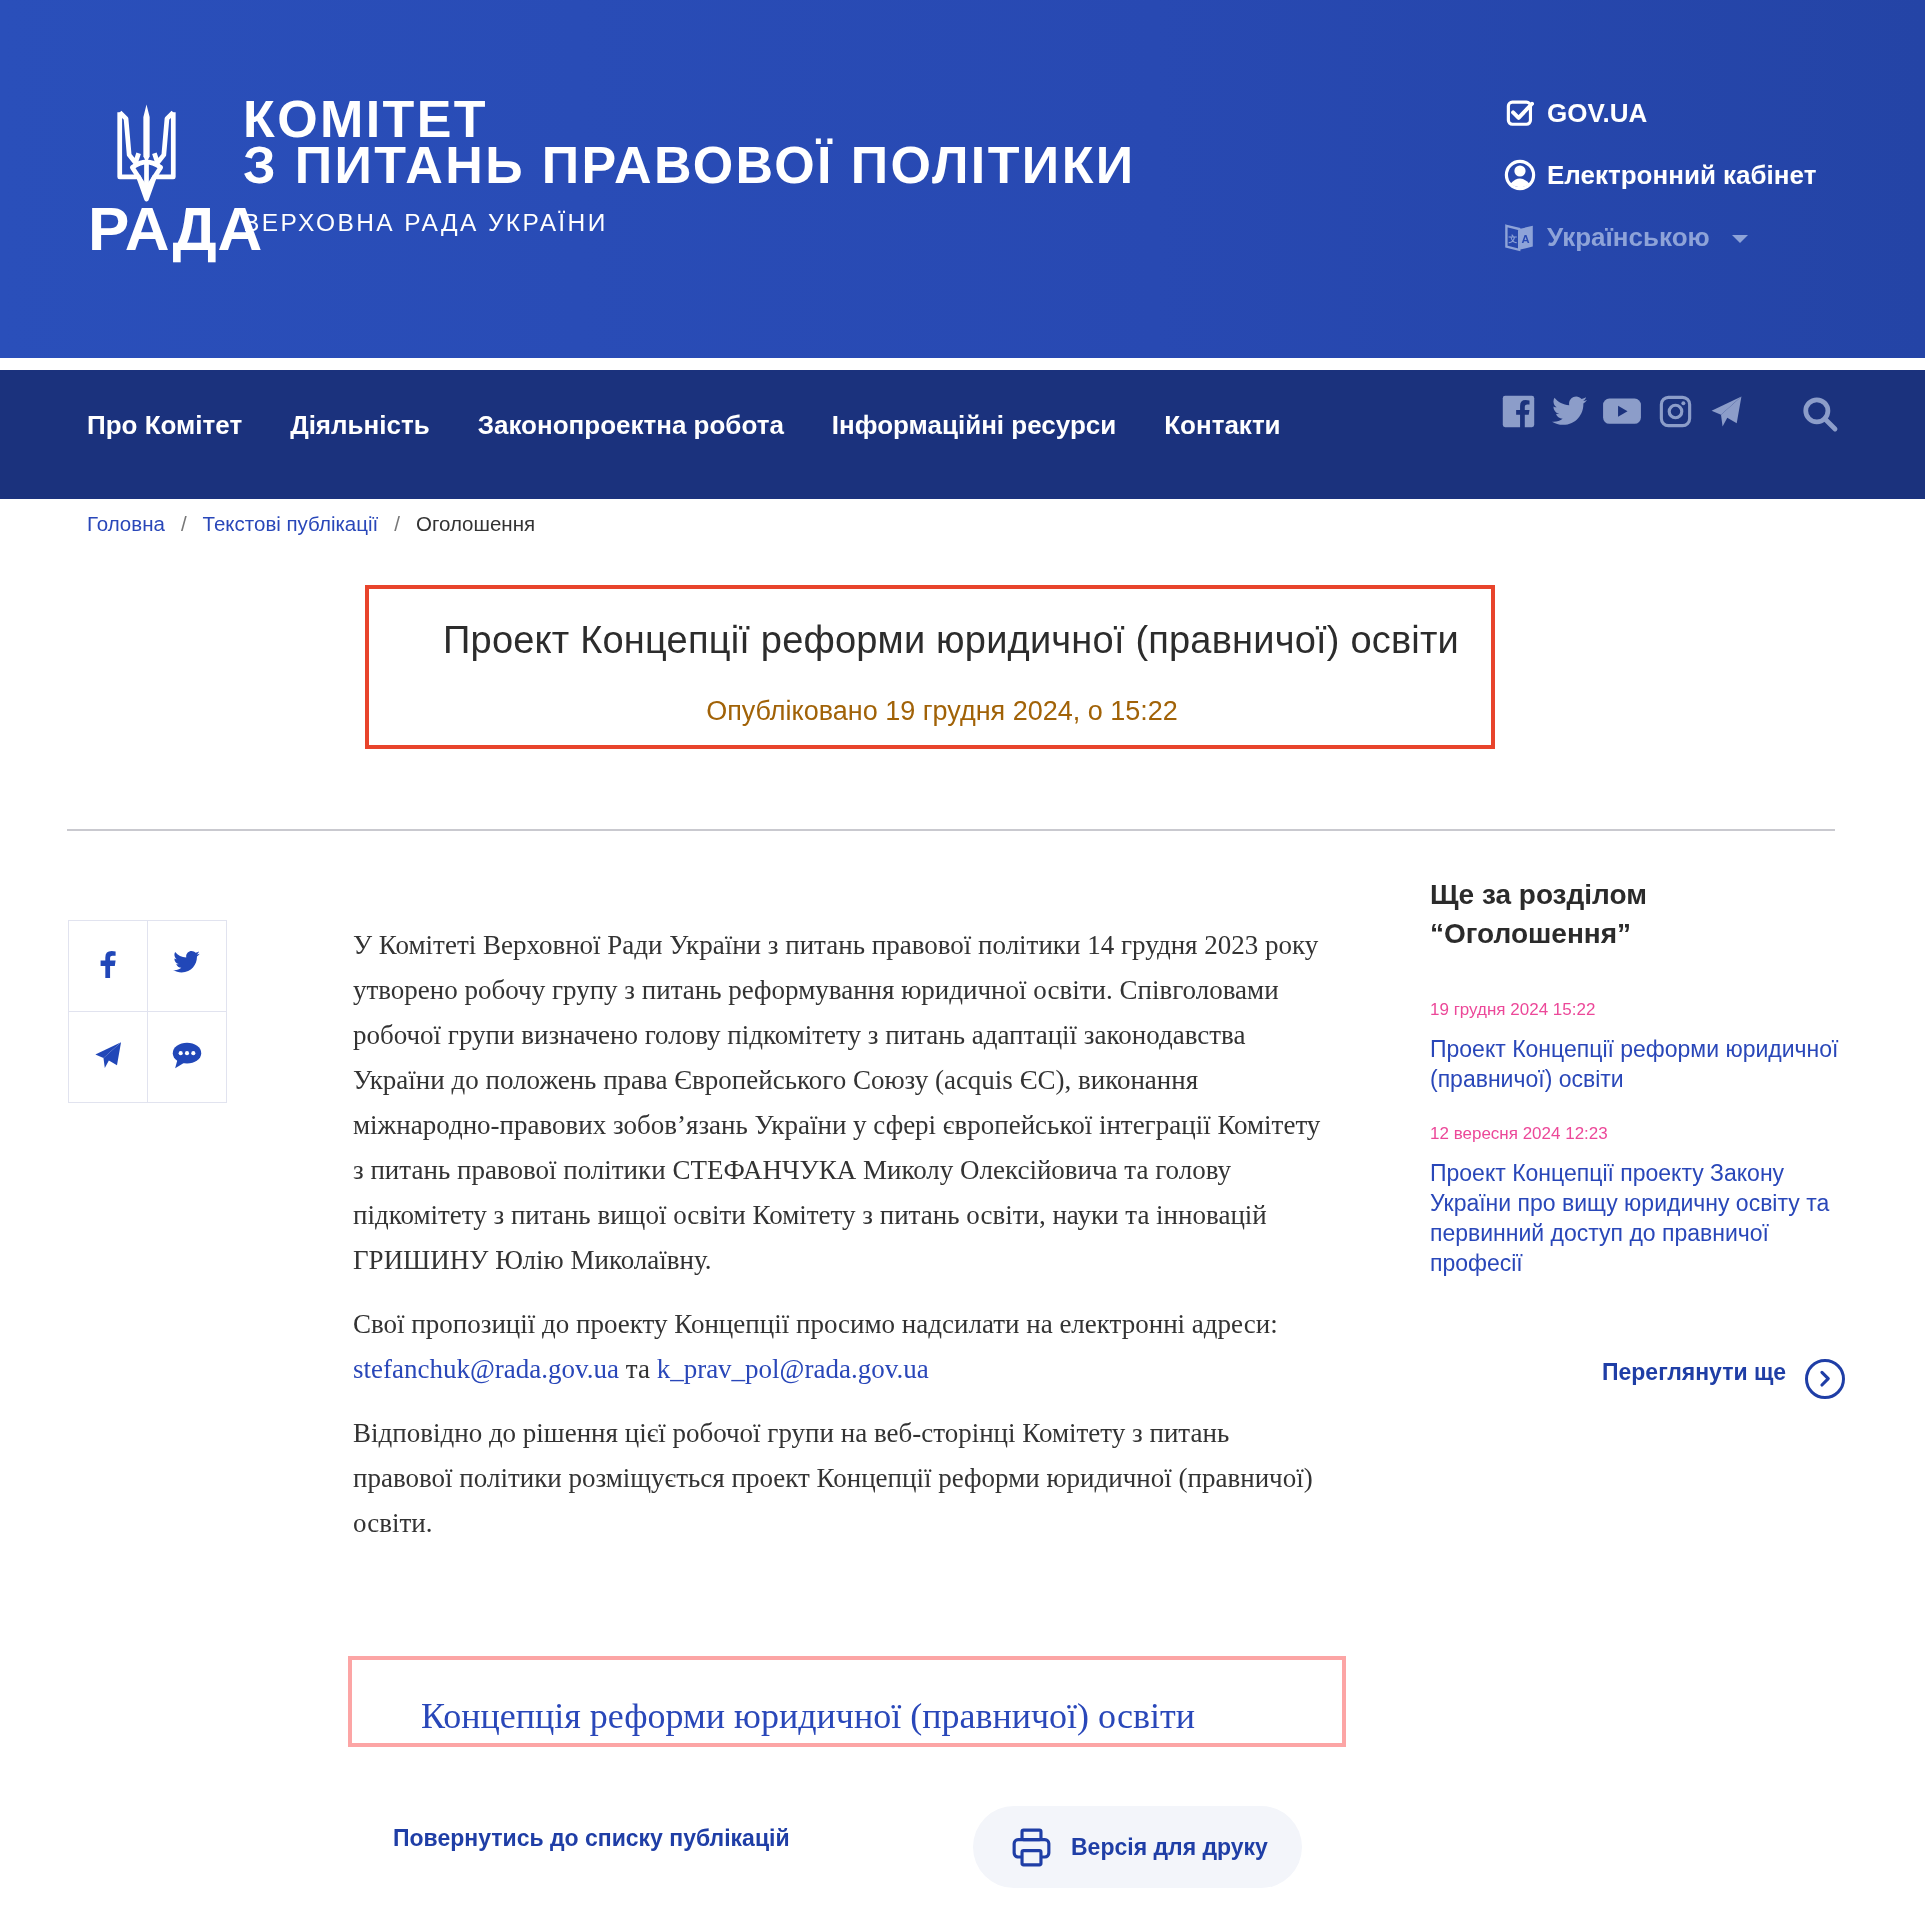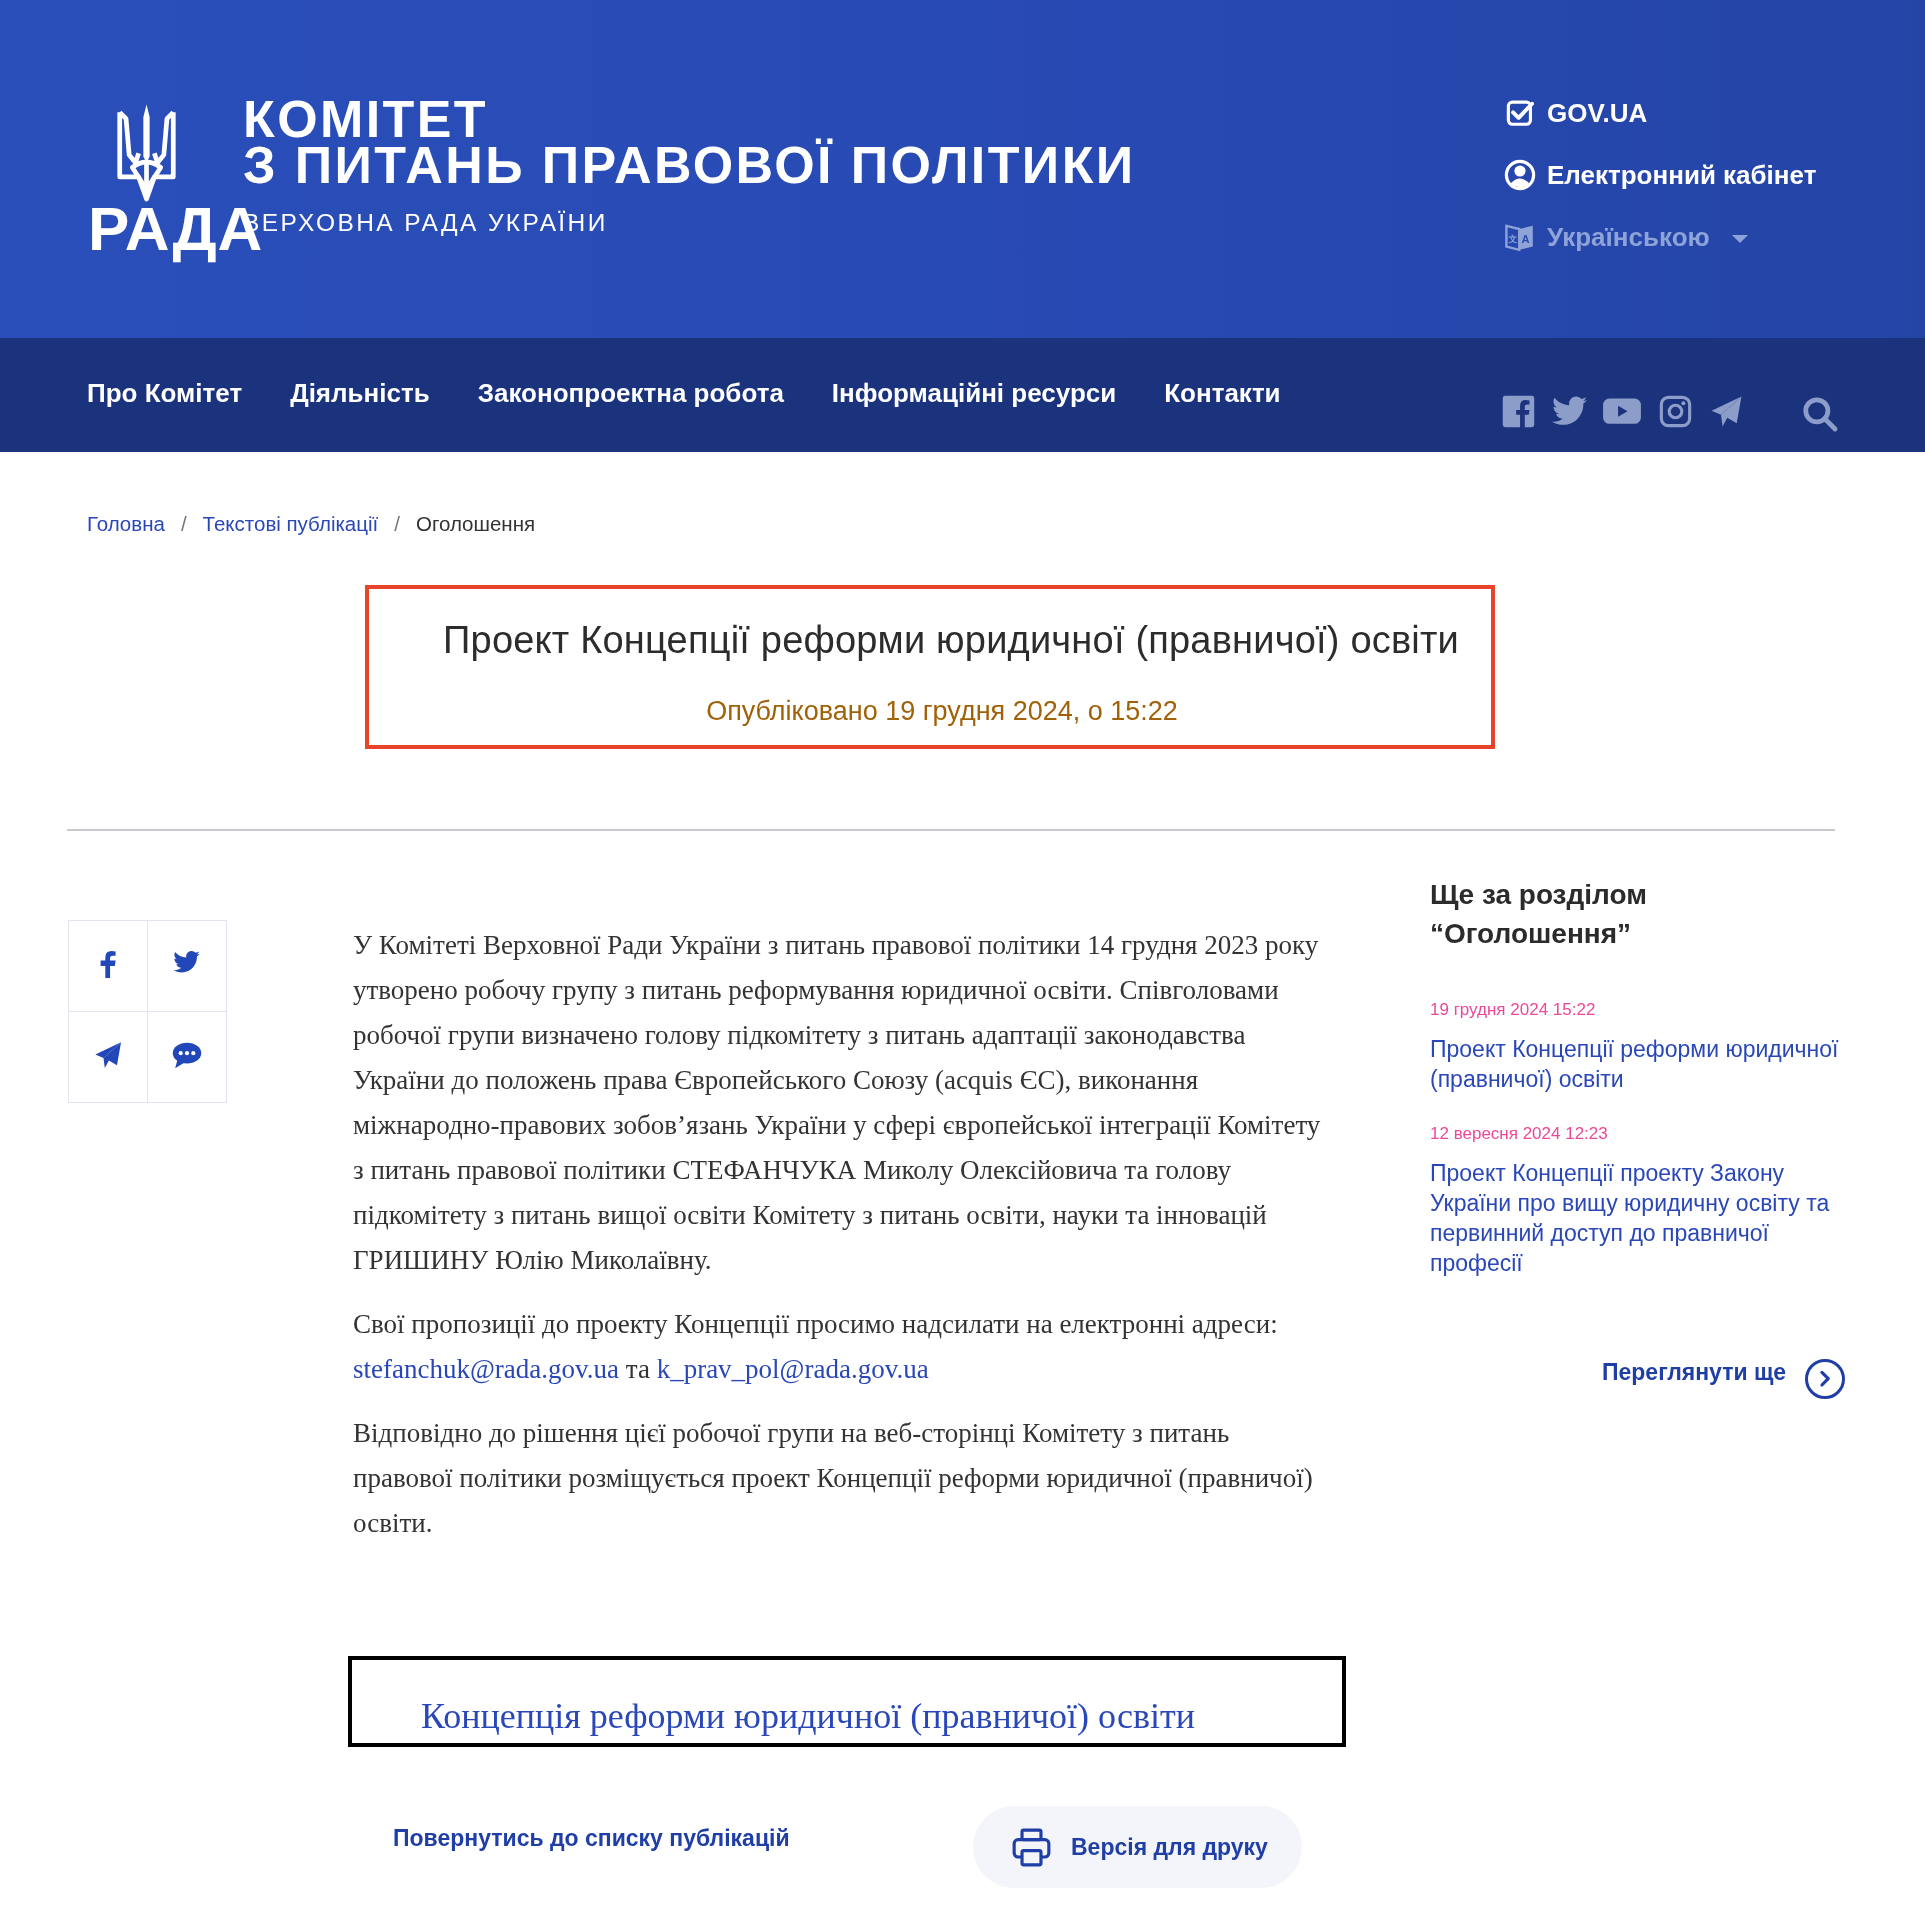--- a/index.html
+++ b/index.html
@@ -34,21 +34,21 @@
   }
   .util-link .ico { width: 32px; height: 32px; margin-right: 11px; display: inline-flex; align-items: center; justify-content: center; }
   .util-link.lang { color: #8ea3d8; }
   .util-link .caret {
     width: 0; height: 0; border-left: 8px solid transparent; border-right: 8px solid transparent;
     border-top: 8px solid #8ea3d8; margin-left: 22px; margin-top: 3.2px;
   }
 
   
   .main-nav {
-    position: absolute; left: 0; top: 338px; width: 1925px; height: 114px; background: #1b327d;
+    position: absolute; left: 0; top: 370px; width: 1925px; height: 129px; background: #1b327d;
   }
   .nav-items { position: absolute; left: 87px; top: 0; height: 111px; display: flex; align-items: center; }
   .nav-item { color: #fff; font-weight: 700; font-size: 26px; margin-right: 48px; white-space: nowrap; }
   .nav-social { position: absolute; left: 1500px; top: 393px; display: flex; align-items: center; }
   .nav-social .soc { width: 36px; height: 36px; margin-right: 15px; display: flex; align-items: center; justify-content: center; }
   .nav-search { position: absolute; left: 1801px; top: 395px; width: 40px; height: 40px; }
 
   
   .breadcrumb { position: absolute; left: 87px; top: 512px; font-size: 20.5px; display: flex; align-items: center; }
   .breadcrumb a { color: #2947b9; }
@@ -100,21 +100,21 @@
     color: #1f3ea6; font-weight: 700; font-size: 23px;
   }
   .see-more .circle {
     width: 40px; height: 40px; border: 3.2px solid #1f3ea6; border-radius: 50%;
     margin-left: 19px; display: flex; align-items: center; justify-content: center;
   }
 
   
   .doc-box {
     position: absolute; left: 348px; top: 1656px; width: 998px; height: 91px;
-    border: 4px solid #000000;
+    border: 4px solid #fca5a5;
   }
   .doc-link {
     position: absolute; left: 69px; top: 35px; font-family: "Liberation Serif", "DejaVu Serif", serif;
     font-size: 36px; color: #2947b9; white-space: nowrap;
   }
 
   
   .back-link {
     position: absolute; left: 393px; top: 1825px; color: #1f3ea6; font-weight: 700; font-size: 23px;
   }

